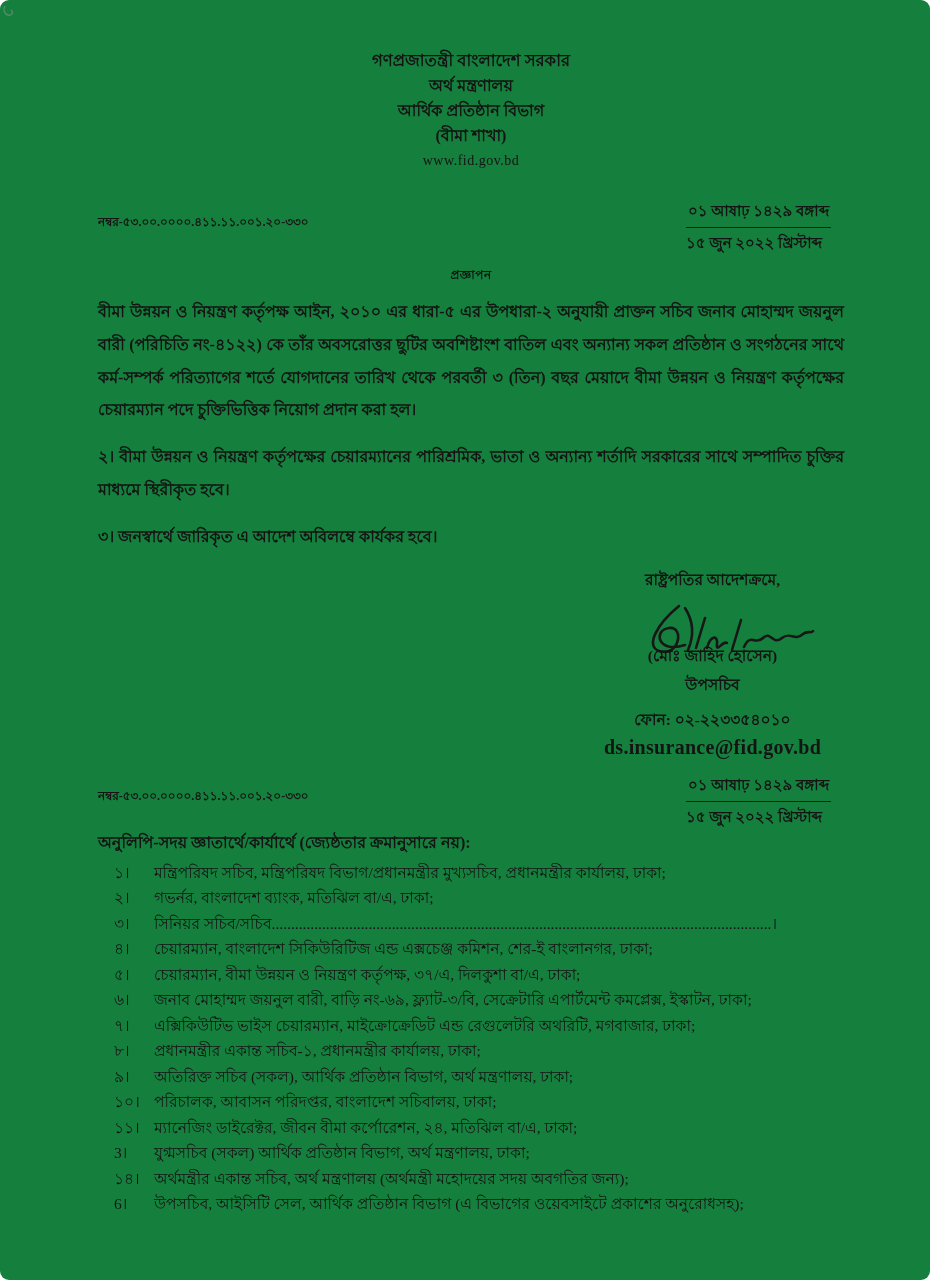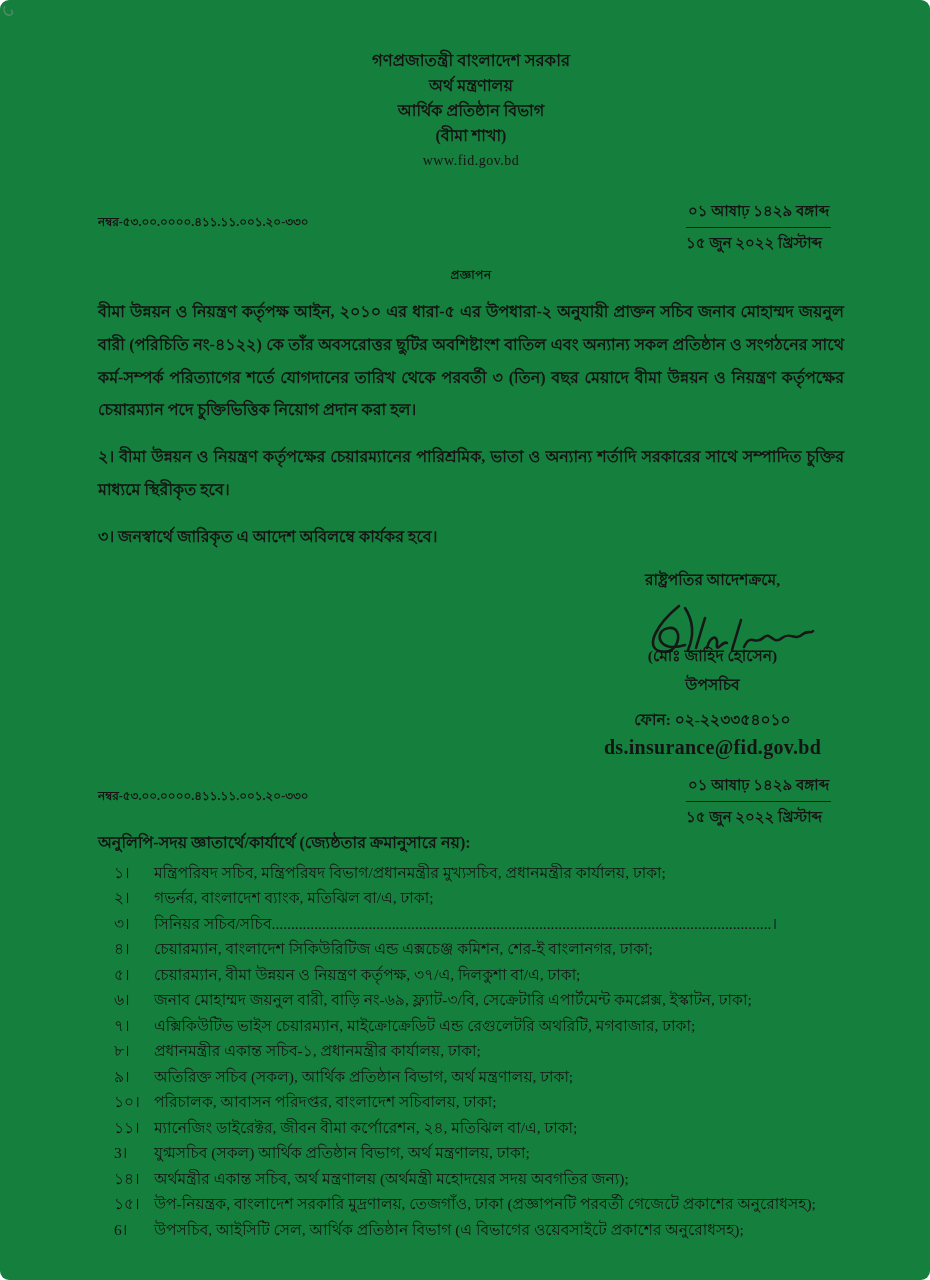--- a/index.html
+++ b/index.html
@@ -160,23 +160,19 @@
   </div>
         <div class="dist-row">
     <span class="num">3।</span>
     <span class="txt">যুগ্মসচিব (সকল) আর্থিক প্রতিষ্ঠান বিভাগ, অর্থ মন্ত্রণালয়, ঢাকা;</span>
   </div>
         <div class="dist-row">
     <span class="num">১৪।</span>
     <span class="txt">অর্থমন্ত্রীর একান্ত সচিব, অর্থ মন্ত্রণালয় (অর্থমন্ত্রী মহোদয়ের সদয় অবগতির জন্য);</span>
   </div>
         <div class="dist-row">
-    <span class="num">১৫।</span>
-    <span class="txt">উপ-নিয়ন্ত্রক, বাংলাদেশ সরকারি মুদ্রণালয়, তেজগাঁও, ঢাকা (প্রজ্ঞাপনটি পরবর্তী গেজেটে প্রকাশের অনুরোধসহ);</span>
-  </div>
-        <div class="dist-row">
     <span class="num">6।</span>
     <span class="txt">উপসচিব, আইসিটি সেল, আর্থিক প্রতিষ্ঠান বিভাগ (এ বিভাগের ওয়েবসাইটে প্রকাশের অনুরোধসহ);</span>
   </div>
       </div>
 
   </div>
 </div>
 
 </body></html>

